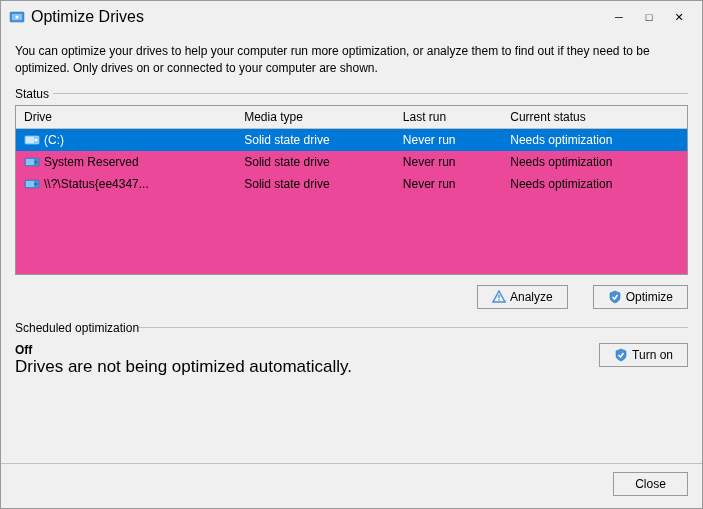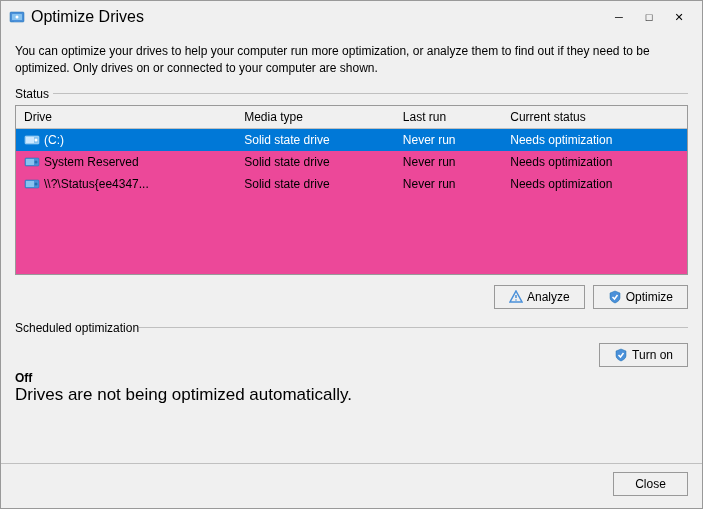--- a/index.html
+++ b/index.html
@@ -117,21 +117,21 @@
       gap: 4px;
     }
     .drive-icon {
       width: 16px;
       height: 16px;
       flex-shrink: 0;
     }
     .button-row {
       display: flex;
       justify-content: flex-end;
-      gap: 8px;
+      gap: 25px;
       margin-bottom: 12px;
     }
     .btn {
       padding: 4px 14px;
       font-size: 12px;
       background: #f0f0f0;
       border: 1px solid #999;
       cursor: pointer;
       display: flex;
       align-items: center;
@@ -158,21 +158,20 @@
       justify-content: space-between;
       padding: 2px 0;
     }
     .scheduled-info {
       display: flex;
       flex-direction: column;
     }
     .scheduled-status {
       font-weight: bold;
       font-size: 12px;
-      margin-top: 28px;
     }
     .scheduled-desc {
       font-size: 17px;
       color: #000000;
     }
     .footer {
       display: flex;
       justify-content: flex-end;
       padding: 8px 14px 12px 14px;
       border-top: 1px solid #c0c0c0;

